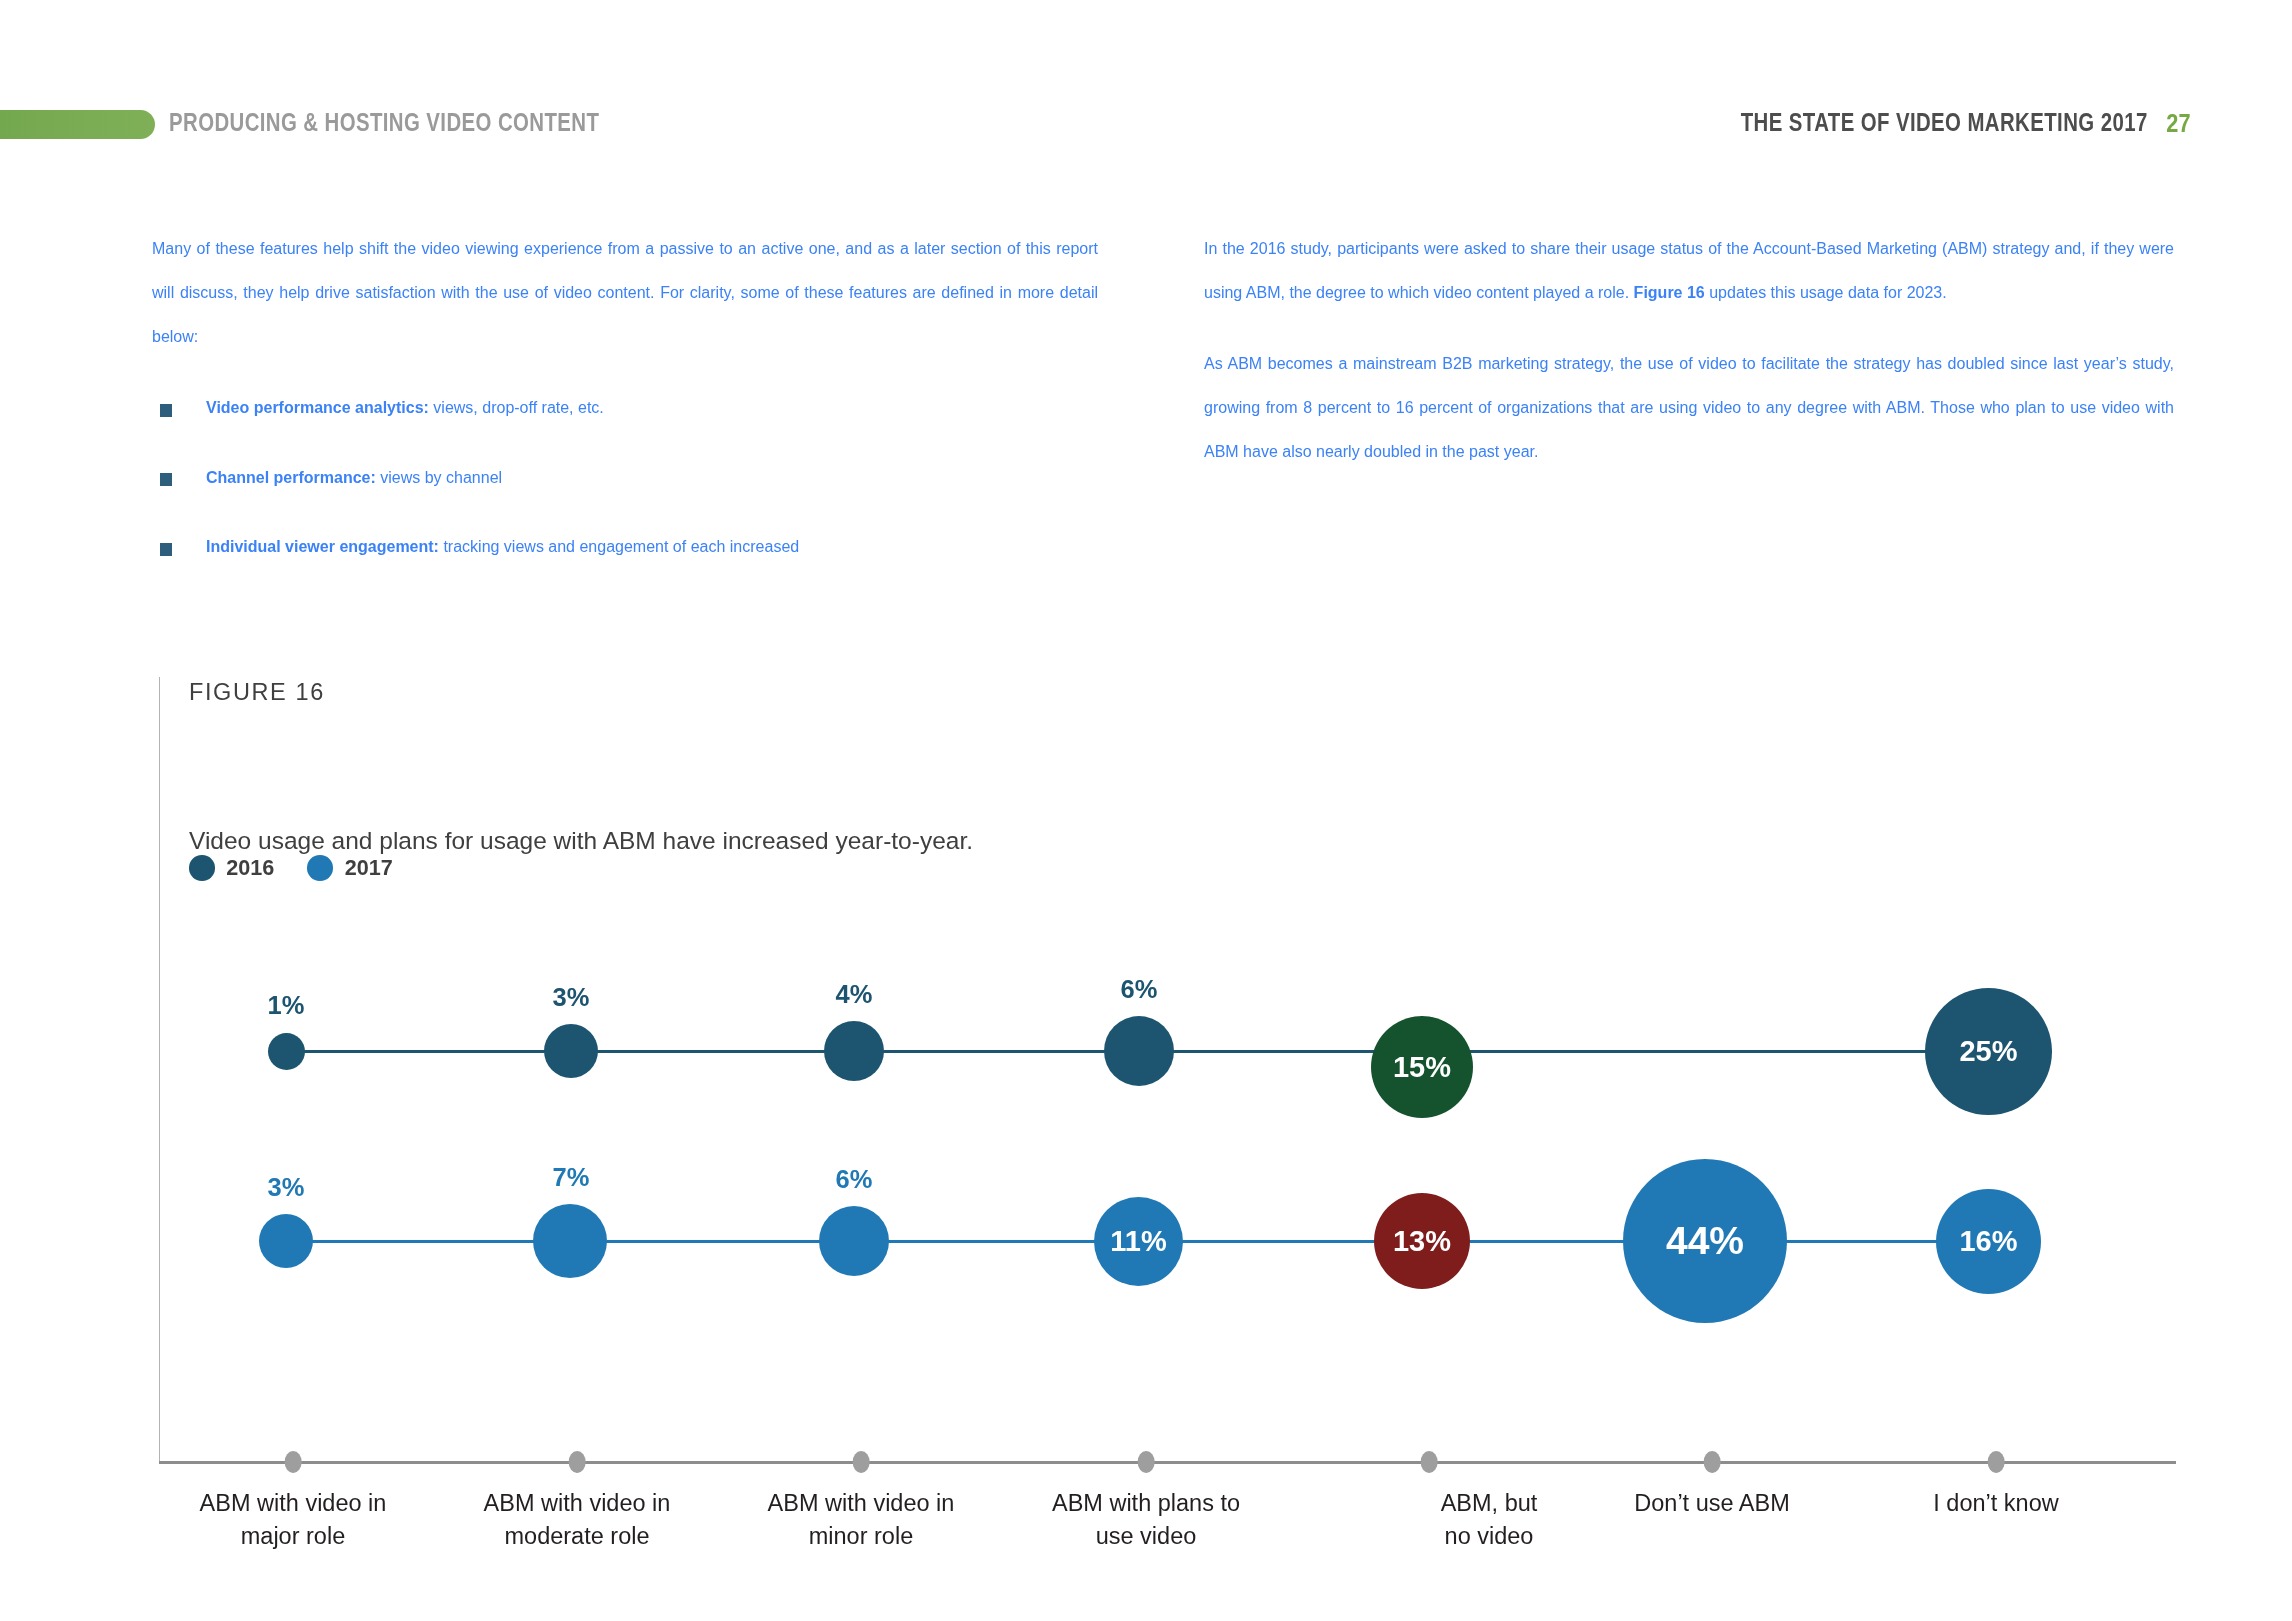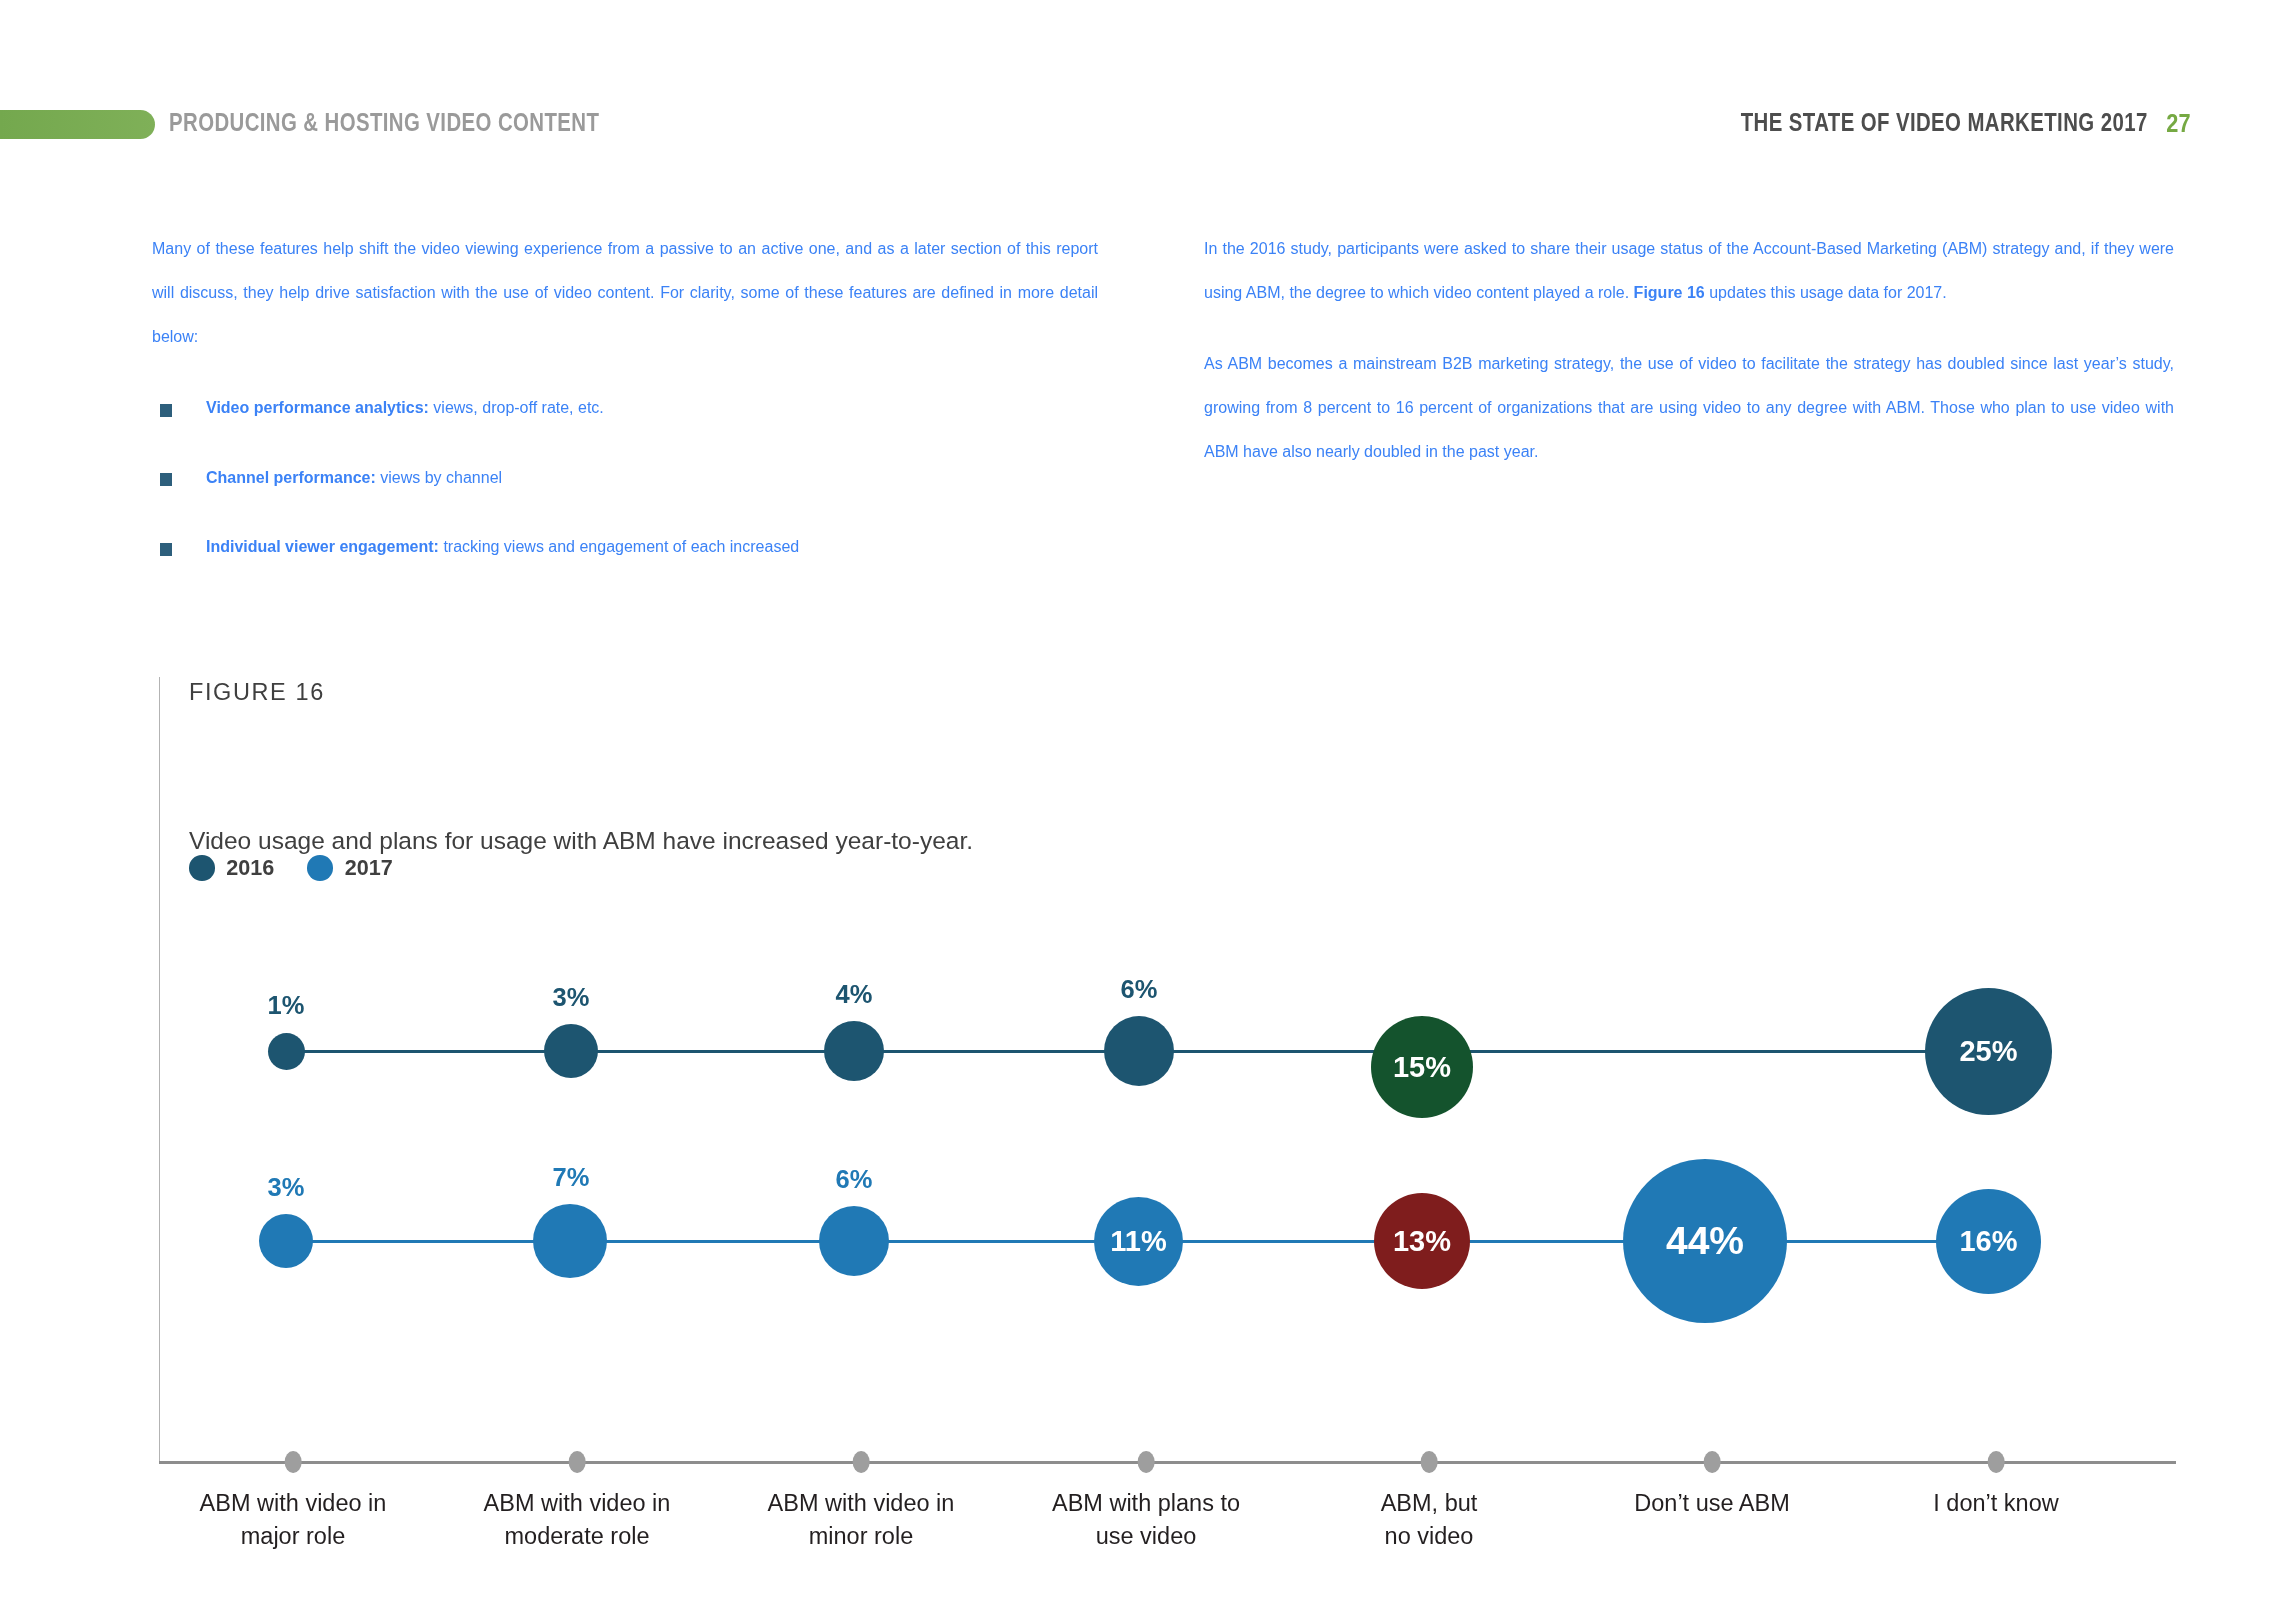--- a/index.html
+++ b/index.html
@@ -122,21 +122,21 @@
       <b>Channel performance:</b><span> views by channel</span>
     </li>
     <li>
       <span class="sq"></span>
       <b>Individual viewer engagement:</b><span> tracking views and engagement of each increased</span>
     </li>
   </ul>
 </div>
 
 <div class="col" id="col-right">
-  <p><span>In the 2016 study, participants were asked to share their usage status of the Account-Based Marketing (ABM) strategy and, if they were using ABM, the degree to which video content played a role. </span><b>Figure 16</b><span> updates this usage data for 2017.</span></p>
+  <p><span>In the 2016 study, participants were asked to share their usage status of the Account-Based Marketing (ABM) strategy and, if they were using ABM, the degree to which video content played a role. </span><b>Figure 16</b><span> updates this usage data for 2023.</span></p>
   <p>As ABM becomes a mainstream B2B marketing strategy, the use of video to facilitate the strategy has doubled since last year’s study, growing from 8 percent to 16 percent of organizations that are using video to any degree with ABM. Those who plan to use video with ABM have also nearly doubled in the past year.</p>
 </div>
 
 <div id="figure">
   <div class="fig-axis-y"></div>
   <div class="fig-label">FIGURE 16</div>
   <div class="fig-sub">Video usage and plans for usage with ABM have increased year-to-year.</div>
 
   <div class="legend">
     <div class="legend-item">
@@ -181,21 +181,21 @@
       <div class="xtick" style="left: 425px; top: 792px;"></div>
       <div class="xcat" style="left: 425px; top: 828px; width: 274px;">ABM with video in
 moderate role</div>
       <div class="xtick" style="left: 709px; top: 792px;"></div>
       <div class="xcat" style="left: 709px; top: 828px; width: 274px;">ABM with video in
 minor role</div>
       <div class="xtick" style="left: 994px; top: 792px;"></div>
       <div class="xcat" style="left: 994px; top: 828px; width: 274px;">ABM with plans to
 use video</div>
       <div class="xtick" style="left: 1277px; top: 792px;"></div>
-      <div class="xcat" style="left: 1277px; top: 828px; width: 274px;">ABM, but
+      <div class="xcat" style="left: 1337px; top: 828px; width: 274px;">ABM, but
 no video</div>
       <div class="xtick" style="left: 1560px; top: 792px;"></div>
       <div class="xcat" style="left: 1560px; top: 828px; width: 274px;">Don’t use ABM</div>
       <div class="xtick" style="left: 1844px; top: 792px;"></div>
       <div class="xcat" style="left: 1844px; top: 828px; width: 274px;">I don’t know</div>
     </div>
 </div>
 
 
 </body></html>

